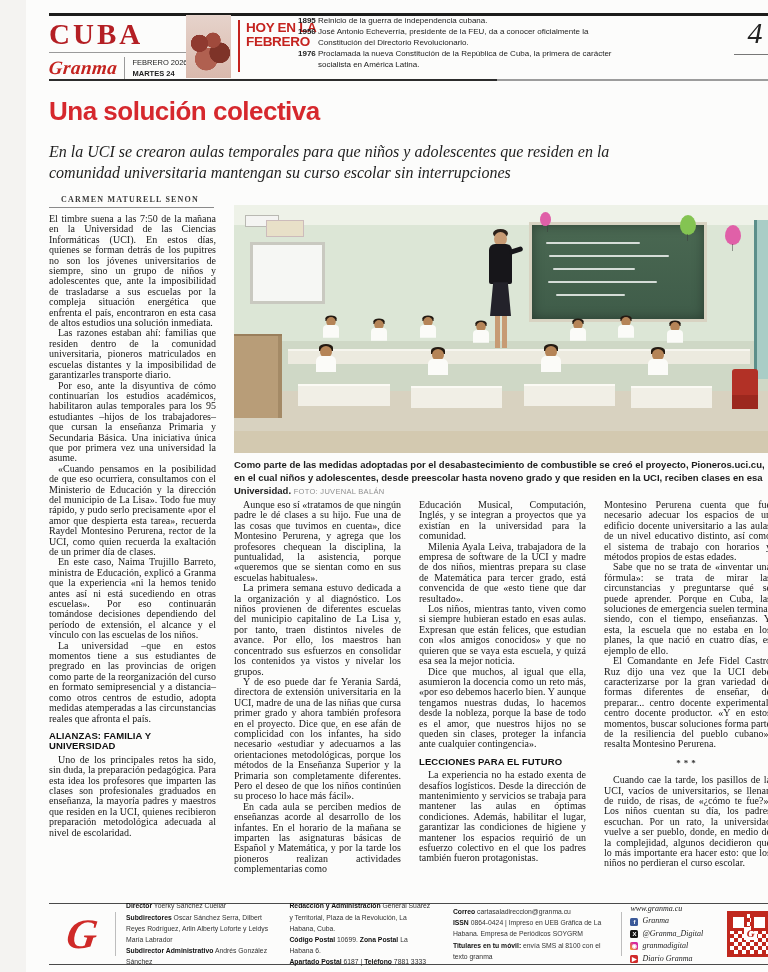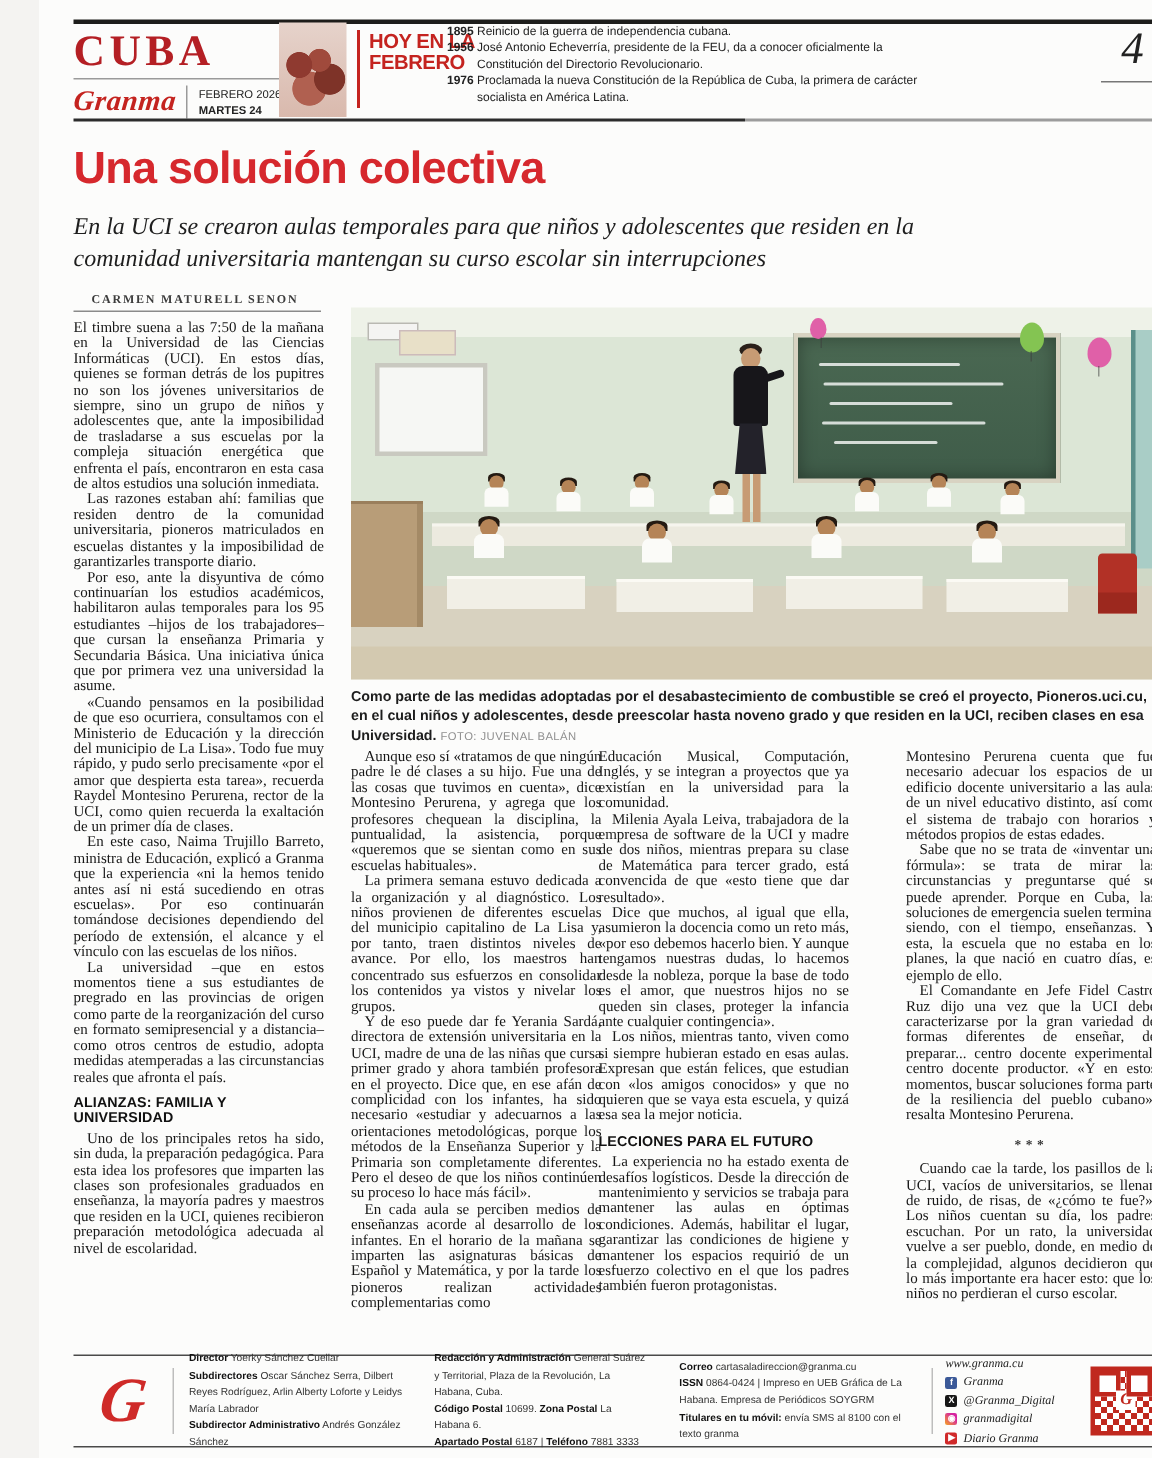--- a/index.html
+++ b/index.html
@@ -42,37 +42,37 @@
     font-size:8px; line-height:1.3; color:#222; }
   .event { display:flex; margin-bottom:1px; }
   .event .yr { font-weight:bold; width:20px; flex:0 0 20px; }
   .event .tx { flex:1; }
   .pageno { position:absolute; right:18px; top:16px; width:42px; text-align:center;
     font-family:"Liberation Serif", serif; font-style:italic; font-size:30px; color:#222;
     border-bottom:1px solid #777; padding-bottom:4px; }
 
   
   .headline { position:absolute; left:23px; top:96px; font-family:"Liberation Sans", sans-serif;
-    font-weight:bold; font-size:30px; letter-spacing:-0.5px; color:#d6282d; }
+    font-weight:bold; font-size:26px; letter-spacing:-0.5px; color:#d6282d; }
   .subtitle { position:absolute; left:23px; top:141px; width:565px; font-family:"Liberation Serif", serif;
     font-style:italic; font-size:16px; line-height:1.32; color:#1e1e1e; }
   .byline { position:absolute; left:23px; top:195px; width:165px; border-bottom:1px solid #8a8a8a;
     padding:0 0 3px 12px; font-family:"Liberation Serif", serif; font-weight:bold; font-size:8px;
     letter-spacing:1.2px; color:#3c3c3c; }
 
   
   .col { position:absolute; width:167px; text-align:justify; font-size:10px; line-height:10.4px; color:#171717; }
   .col p { margin:0; text-indent:9px; }
   .col p.nofirst { text-indent:0; }
   .sect { font-family:"Liberation Sans", sans-serif; font-weight:bold; font-size:9.5px;
     letter-spacing:0.1px; text-align:left; margin:7px 0 3px; color:#111; }
   .stars { text-align:center; font-weight:bold; font-size:9px; letter-spacing:3px; margin:8px 0 7px; color:#333; }
   .colA { left:23px;  top:214px; }
   .colB { left:208px; top:500px; }
-  .colC { left:373px; top:500px; }
+  .colC { left:393px; top:500px; }
   .colD { left:578px; top:500px; }
 
   
   .photo { position:absolute; left:208px; top:205px; width:537px; height:248px; overflow:hidden;
     background:linear-gradient(#eef2e8 0 8%, #dce6d6 8% 55%, #cfd8c6 55% 75%, #d8d2c0 75% 100%); }
   .ac-unit { position:absolute; left:2%; top:4%; width:34px; height:12px; background:#f4f4f2;
     border:1px solid #b9b9b2; }
   .whiteboard { position:absolute; left:3%; top:15%; width:14%; height:25%; background:#f6f7f4;
     border:3px solid #c9c9c0; }
   .poster { position:absolute; left:6%; top:6%; width:7%; height:7%; background:#e8e0c8; border:1px solid #cbb; }
@@ -302,22 +302,22 @@
   <div class="col colB">
     <p>Aunque eso sí «tratamos de que ningún padre le dé clases a su hijo. Fue una de las cosas que tuvimos en cuenta», dice Montesino Perurena, y agrega que los profesores chequean la disciplina, la puntualidad, la asistencia, porque «queremos que se sientan como en sus escuelas habituales».</p>
     <p>La primera semana estuvo dedicada a la organización y al diagnóstico. Los niños provienen de diferentes escuelas del municipio capitalino de La Lisa y, por tanto, traen distintos niveles de avance. Por ello, los maestros han concentrado sus esfuerzos en consolidar los contenidos ya vistos y nivelar los grupos.</p>
     <p>Y de eso puede dar fe Yerania Sardá, directora de extensión universitaria en la UCI, madre de una de las niñas que cursa primer grado y ahora también profesora en el proyecto. Dice que, en ese afán de complicidad con los infantes, ha sido necesario «estudiar y adecuarnos a las orientaciones metodológicas, porque los métodos de la Enseñanza Superior y la Primaria son completamente diferentes. Pero el deseo de que los niños continúen su proceso lo hace más fácil».</p>
     <p>En cada aula se perciben medios de enseñanzas acorde al desarrollo de los infantes. En el horario de la mañana se imparten las asignaturas básicas de Español y Matemática, y por la tarde los pioneros realizan actividades complementarias como</p>
   </div>
 
   <div class="col colC">
     <p class="nofirst">Educación Musical, Computación, Inglés, y se integran a proyectos que ya existían en la universidad para la comunidad.</p>
     <p>Milenia Ayala Leiva, trabajadora de la empresa de software de la UCI y madre de dos niños, mientras prepara su clase de Matemática para tercer grado, está convencida de que «esto tiene que dar resultado».</p>
+    <p>Los niños, mientras tanto, viven como si siempre hubieran estado en esas aulas. Expresan que están felices, que estudian con «los amigos conocidos» y que no quieren que se vaya esta escuela, y quizá esa sea la mejor noticia.</p>
     <p>Dice que muchos, al igual que ella, asumieron la docencia como un reto más, «por eso debemos hacerlo bien. Y aunque tengamos nuestras dudas, lo hacemos desde la nobleza, porque la base de todo es el amor, que nuestros hijos no se queden sin clases, proteger la infancia ante cualquier contingencia».</p>
-    <p>Los niños, mientras tanto, viven como si siempre hubieran estado en esas aulas. Expresan que están felices, que estudian con «los amigos conocidos» y que no quieren que se vaya esta escuela, y quizá esa sea la mejor noticia.</p>
     <div class="sect">LECCIONES PARA EL FUTURO</div>
     <p>La experiencia no ha estado exenta de desafíos logísticos. Desde la dirección de mantenimiento y servicios se trabaja para mantener las aulas en óptimas condiciones. Además, habilitar el lugar, garantizar las condiciones de higiene y mantener los espacios requirió de un esfuerzo colectivo en el que los padres también fueron protagonistas.</p>
   </div>
 
   <div class="col colD">
     <p class="nofirst">Montesino Perurena cuenta que fue necesario adecuar los espacios de un edificio docente universitario a las aulas de un nivel educativo distinto, así como el sistema de trabajo con horarios y métodos propios de estas edades.</p>
     <p>Sabe que no se trata de «inventar una fórmula»: se trata de mirar las circunstancias y preguntarse qué se puede aprender. Porque en Cuba, las soluciones de emergencia suelen terminar siendo, con el tiempo, enseñanzas. Y esta, la escuela que no estaba en los planes, la que nació en cuatro días, es ejemplo de ello.</p>
     <p>El Comandante en Jefe Fidel Castro Ruz dijo una vez que la UCI debe caracterizarse por la gran variedad de formas diferentes de enseñar, de preparar... centro docente experimental, centro docente productor. «Y en estos momentos, buscar soluciones forma parte de la resiliencia del pueblo cubano», resalta Montesino Perurena.</p>
     <div class="stars">***</div>
     <p>Cuando cae la tarde, los pasillos de la UCI, vacíos de universitarios, se llenan de ruido, de risas, de «¿cómo te fue?». Los niños cuentan su día, los padres escuchan. Por un rato, la universidad vuelve a ser pueblo, donde, en medio de la complejidad, algunos decidieron que lo más importante era hacer esto: que los niños no perdieran el curso escolar.</p>

